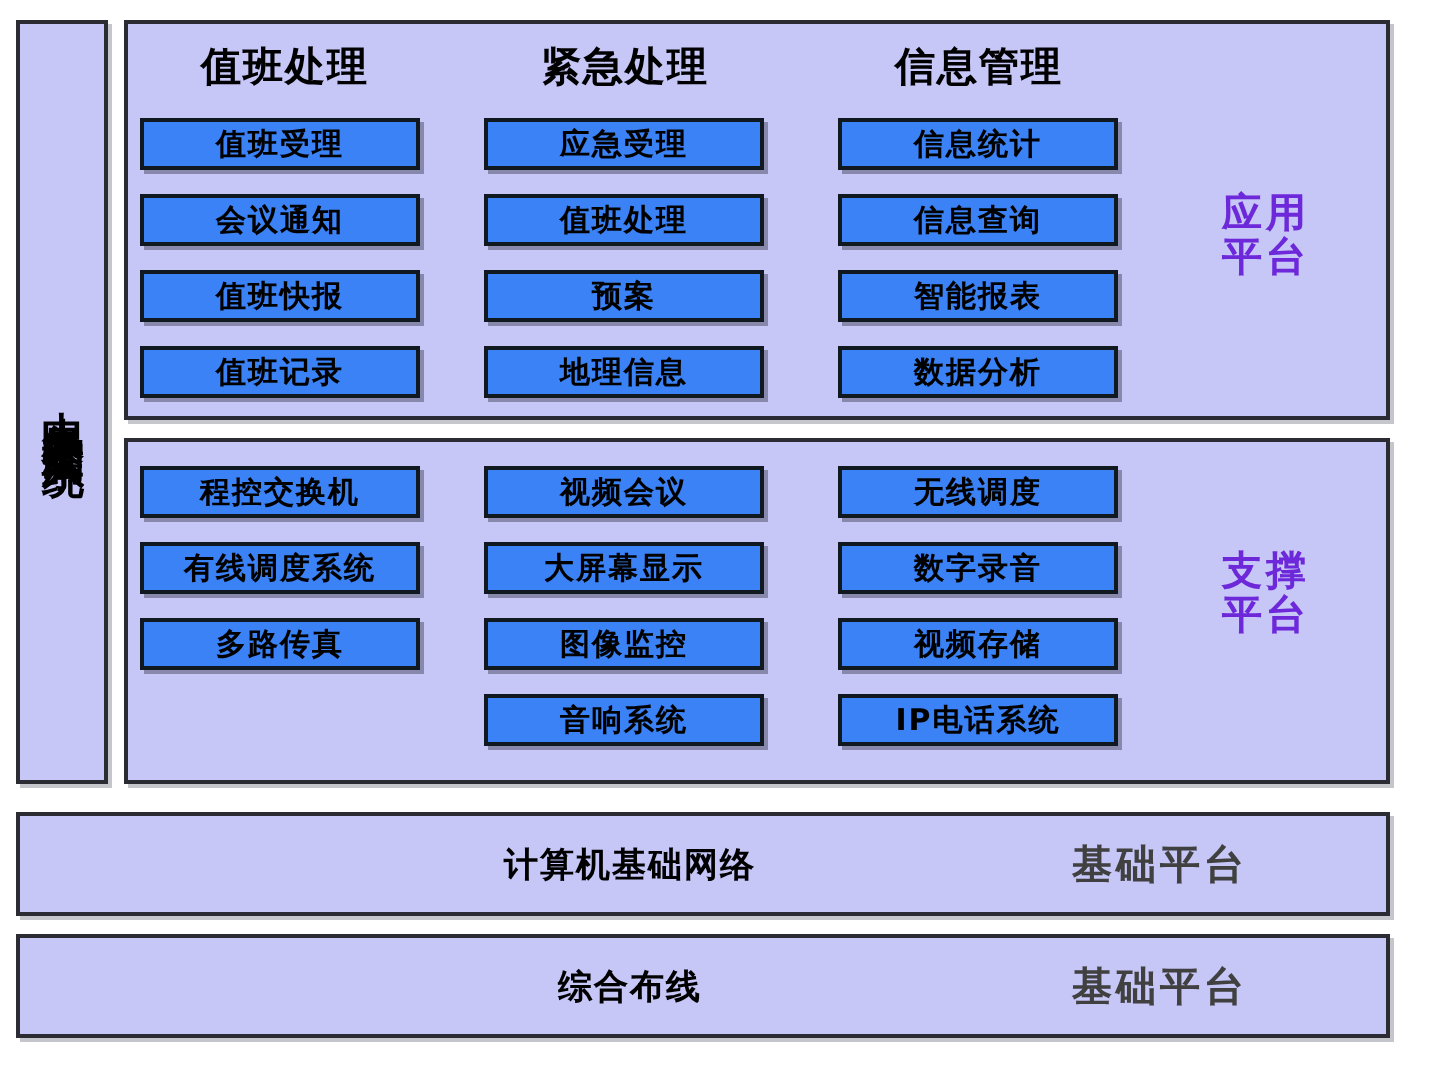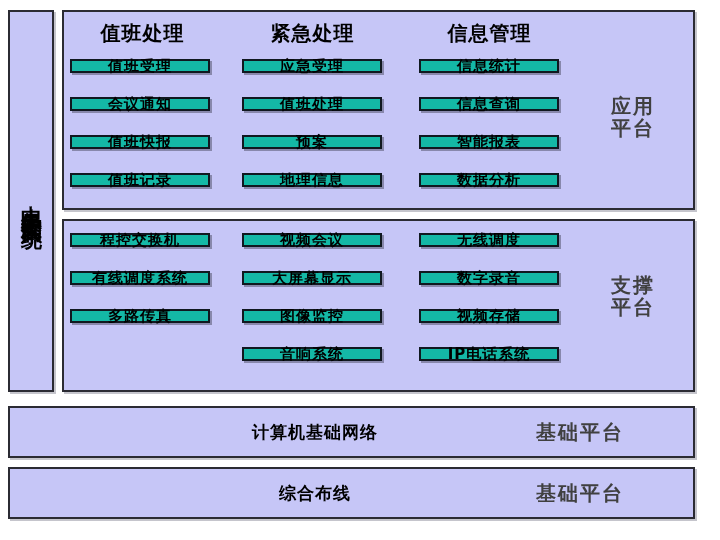--- a/index.html
+++ b/index.html
@@ -88,22 +88,22 @@
     letter-spacing: 1px;
     white-space: nowrap;
   }
   .col-head.c0 { left: 6px;   width: 145px; }
   .col-head.c1 { left: 176px; width: 145px; }
   .col-head.c2 { left: 353px; width: 145px; }
 
   
   .grn {
     position: absolute;
-    height: 14px;
-    background: #14b8a6;
+    height: 26px;
+    background: #3b82f6;
     border: 2px solid #101820;
     box-sizing: border-box;
     box-shadow: 2px 2px 0 rgba(60,60,80,0.45);
     display: flex;
     align-items: center;
     justify-content: center;
     font-size: 15px;
     font-weight: bold;
     color: #000000;
     letter-spacing: 1px;
@@ -123,21 +123,21 @@
   .sup .r0 { top: 12px; }
   .sup .r1 { top: 50px; text-align: right; }
   .sup .r2 { top: 88px; }
   .sup .r3 { top: 126px; }
 
   
   .plat-tag {
     position: absolute;
     font-size: 20px;
     font-weight: bold;
-    color: #404040;
+    color: #6d28d9;
     text-align: center;
     line-height: 1.08;
     letter-spacing: 2px;
     white-space: nowrap;
   }
   #tag-app {
     left: 510px;
     top: 84px;
     width: 118px;
   }

